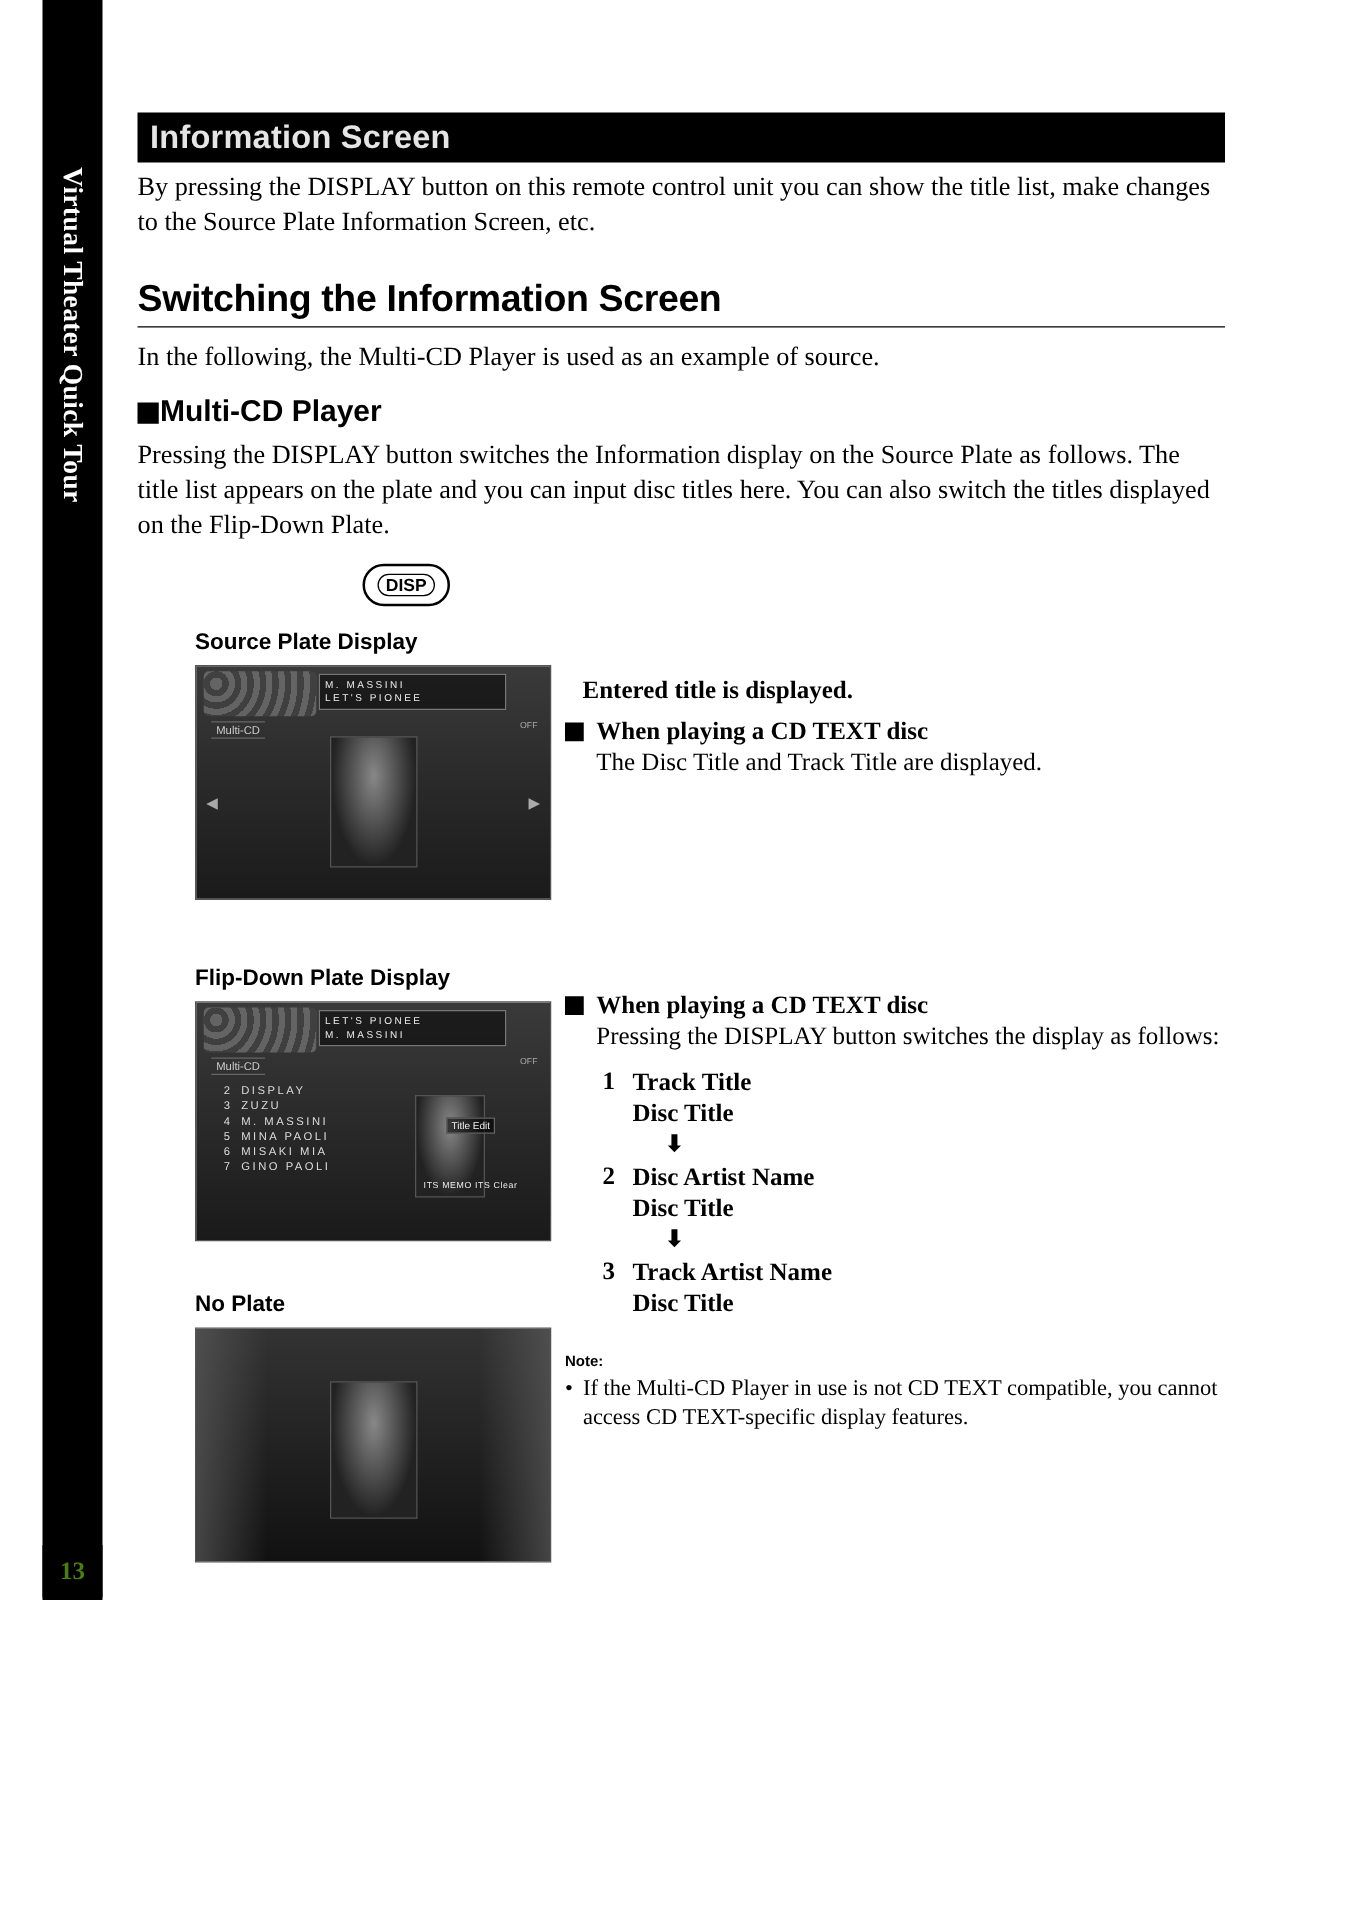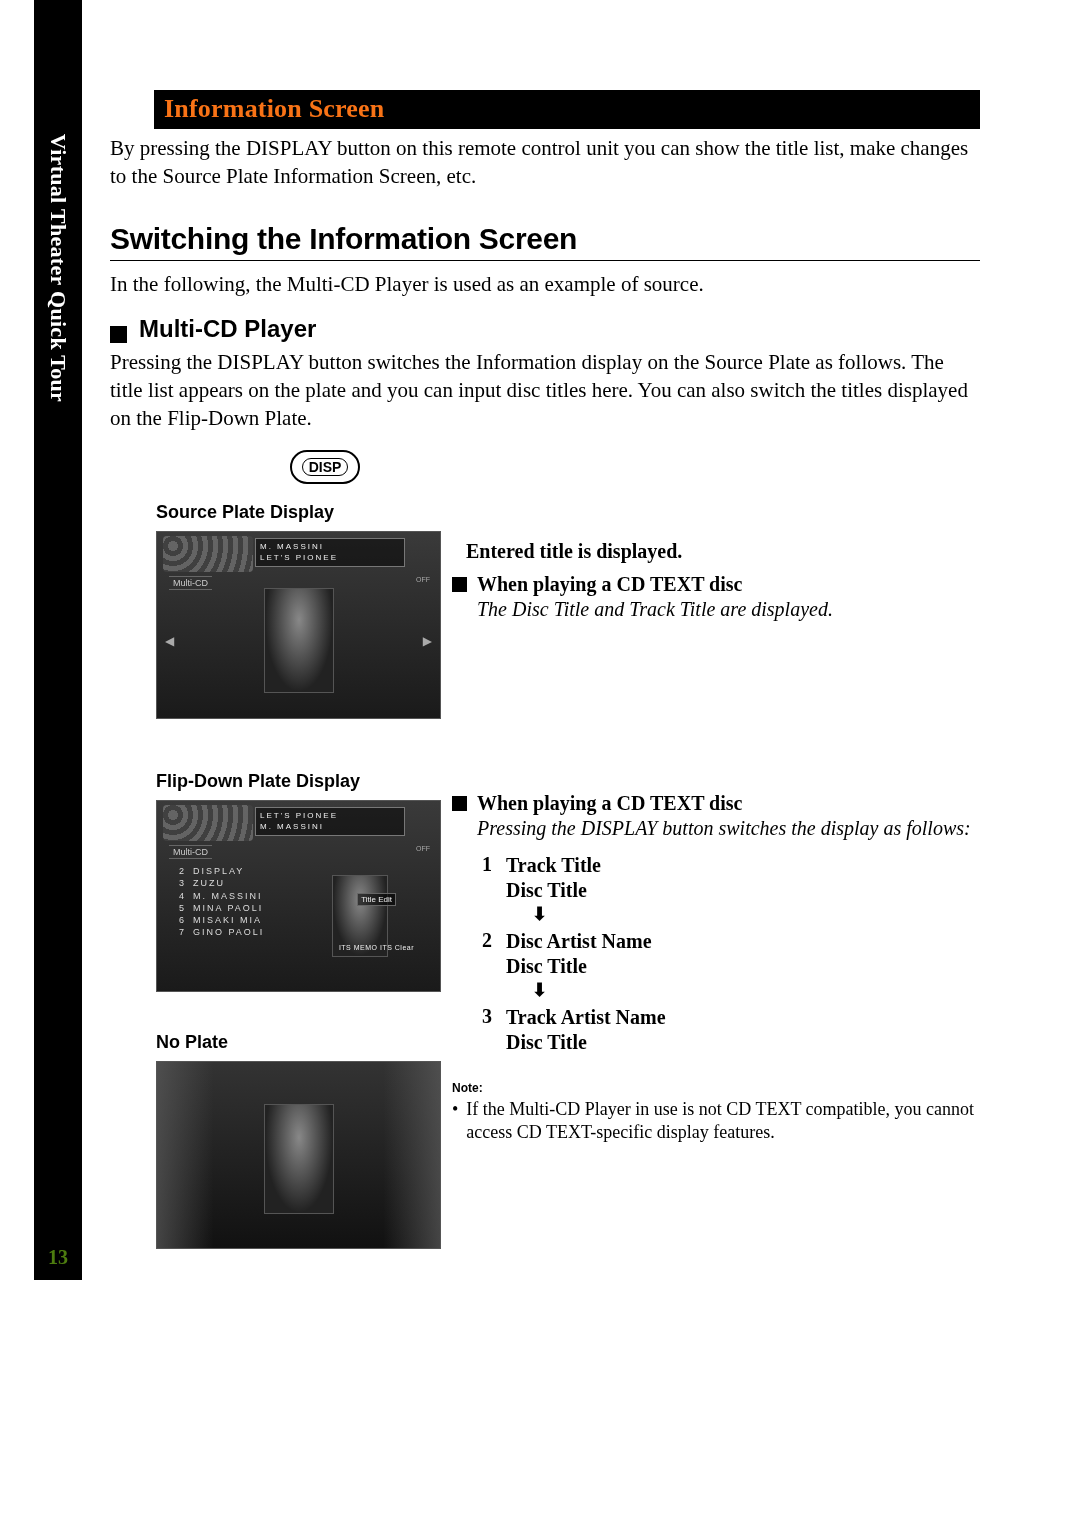--- a/index.html
+++ b/index.html
@@ -47,27 +47,26 @@
     font-size: 20px;
   }
   .content {
     position: absolute;
     left: 110px;
     top: 90px;
     width: 870px;
   }
   .banner {
     background: #000;
-    color: #f97316;
-    font-family: Liberation Serif, serif;
+    color: #e5e5e5;
+    font-family: Liberation Sans, sans-serif;
     font-weight: bold;
     font-size: 26px;
     padding: 4px 10px 5px 10px;
     letter-spacing: 0.2px;
-    margin-left: 44px;
   }
   .para {
     margin-top: 6px;
     line-height: 1.32;
     font-size: 21px;
   }
   .section-title {
     font-family: Arial, Helvetica, sans-serif;
     font-weight: bold;
     font-size: 30px;
@@ -75,23 +74,23 @@
     letter-spacing: -0.3px;
   }
   .hr {
     border: 0;
     border-top: 1.5px solid #000;
     margin-top: 4px;
     margin-bottom: 10px;
   }
   .sub-row {
     display: flex;
-    align-items: flex-end;
+    align-items: center;
     margin-top: 16px;
-    gap: 12px;
+    gap: 1px;
   }
   .square-bullet {
     width: 17px;
     height: 17px;
     background: #000;
     flex: 0 0 auto;
   }
   .sub-title {
     font-family: Arial, Helvetica, sans-serif;
     font-weight: bold;
@@ -242,21 +241,20 @@
     align-items: flex-start;
     gap: 10px;
     margin-top: 10px;
   }
   .right-row .sq {
     width: 15px; height: 15px; background: #000; margin-top: 4px; flex: 0 0 auto;
   }
   .right-text {
     font-size: 20px;
     line-height: 1.3;
-    font-style: italic;
   }
   .seq-list {
     margin-top: 12px;
     margin-left: 24px;
     font-size: 20px;
     font-weight: bold;
   }
   .seq-item {
     display: flex;
     gap: 14px;

